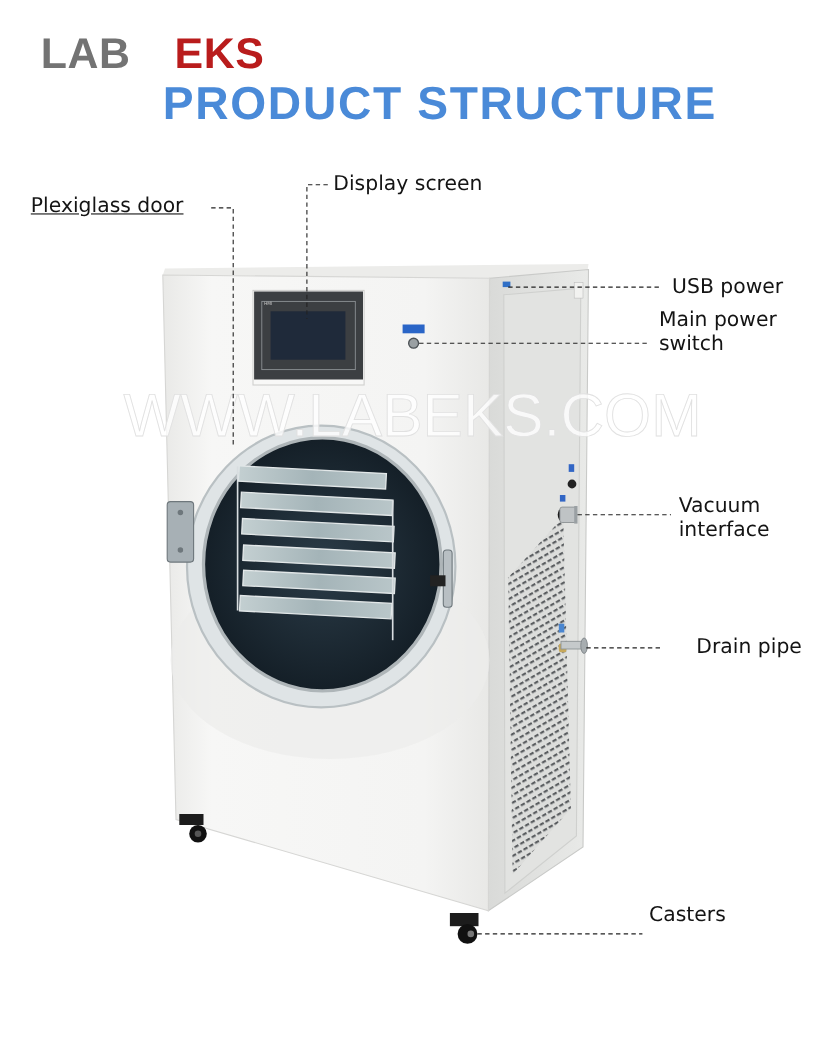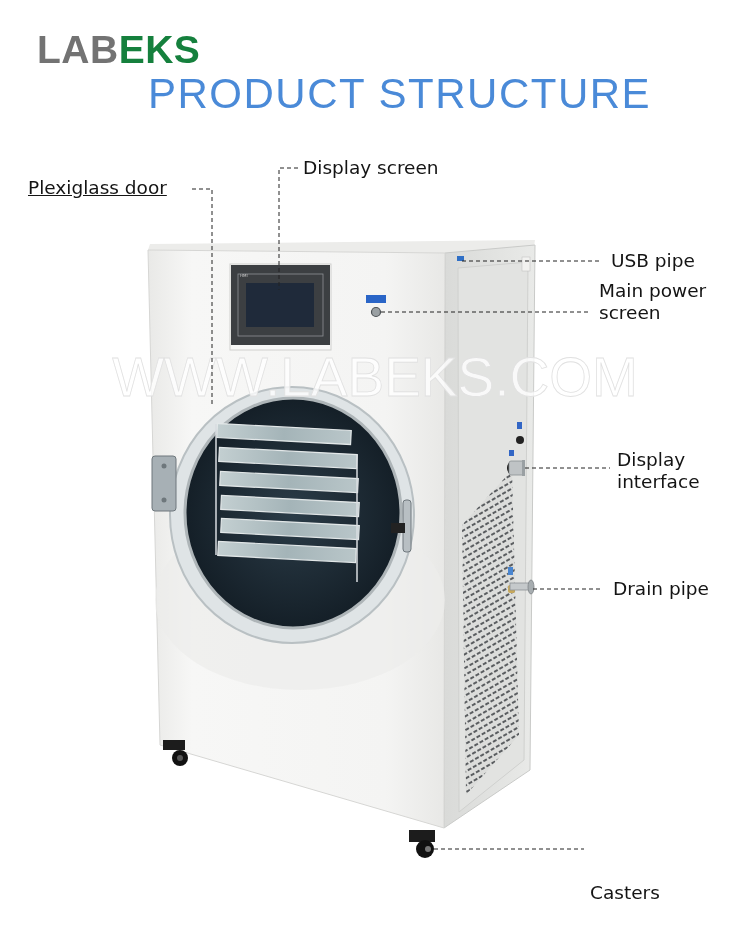--- a/index.html
+++ b/index.html
@@ -1,23 +1,23 @@
 <!DOCTYPE html>
 <html><head>
 <meta charset="utf-8">
 <style>
   html, body { margin: 0; padding: 0; background: #ffffff; }
   body { width: 750px; height: 950px; position: relative; overflow: hidden;
          font-family: "DejaVu Sans", sans-serif; }
   .brand { position: absolute; left: 37px; top: 30px; font-family: "Liberation Sans", sans-serif;
            font-weight: bold; font-size: 39px; letter-spacing: 0.5px; line-height: 1; }
   .brand .lab { color: #737373; }
-  .brand .eks { color: #15803d; }
+  .brand .eks { color: #b91c1c; margin-left: 40px; }
   .title { position: absolute; left: 148px; top: 73px; font-family: "Liberation Sans", sans-serif;
-           font-weight: normal; font-size: 42px; color: #4a8ad8; letter-spacing: 1.5px; line-height: 1; }
+           font-weight: bold; font-size: 42px; color: #4a8ad8; letter-spacing: 1.5px; line-height: 1; }
   .label { position: absolute; font-family: "DejaVu Sans", sans-serif; font-size: 18.5px;
            color: #141414; line-height: 22px; white-space: nowrap; }
   svg.machine { position: absolute; left: 0; top: 0; }
 </style>
 </head>
 <body>
 
 <div class="brand">
   <span class="lab">LAB</span><span class="eks">EKS</span>
 </div>
@@ -143,23 +143,23 @@
     <polyline points="462,261 602,261"></polyline>
     <polyline points="381,312 590,312"></polyline>
     <polyline points="525,468 610,468"></polyline>
     <polyline points="533,589 602,589"></polyline>
     <polyline points="434,849 584,849"></polyline>
   </g>
 </svg>
 
 <div class="label" style="left:28px; top:177px;text-decoration:underline;">Plexiglass door</div>
 <div class="label" style="left:303px; top:157px;text-align:right;">Display screen</div>
-<div class="label" style="left:611px; top:250px;">USB pipe</div>
+<div class="label" style="left:611px; top:250px;">USB power</div>
 <div class="label" style="left:599px; top:280px;">
   <div>Main power</div>
-  <div>screen</div>
+  <div>switch</div>
 </div>
 <div class="label" style="left:617px; top:449px;">
-  <div>Display</div>
+  <div>Vacuum</div>
   <div>interface</div>
 </div>
-<div class="label" style="left:613px; top:578px;">Drain pipe</div>
-<div class="label" style="left:590px; top:882px;">Casters</div>
+<div class="label" style="left:633px; top:578px;">Drain pipe</div>
+<div class="label" style="left:590px; top:821px;">Casters</div>
 
 </body></html>

